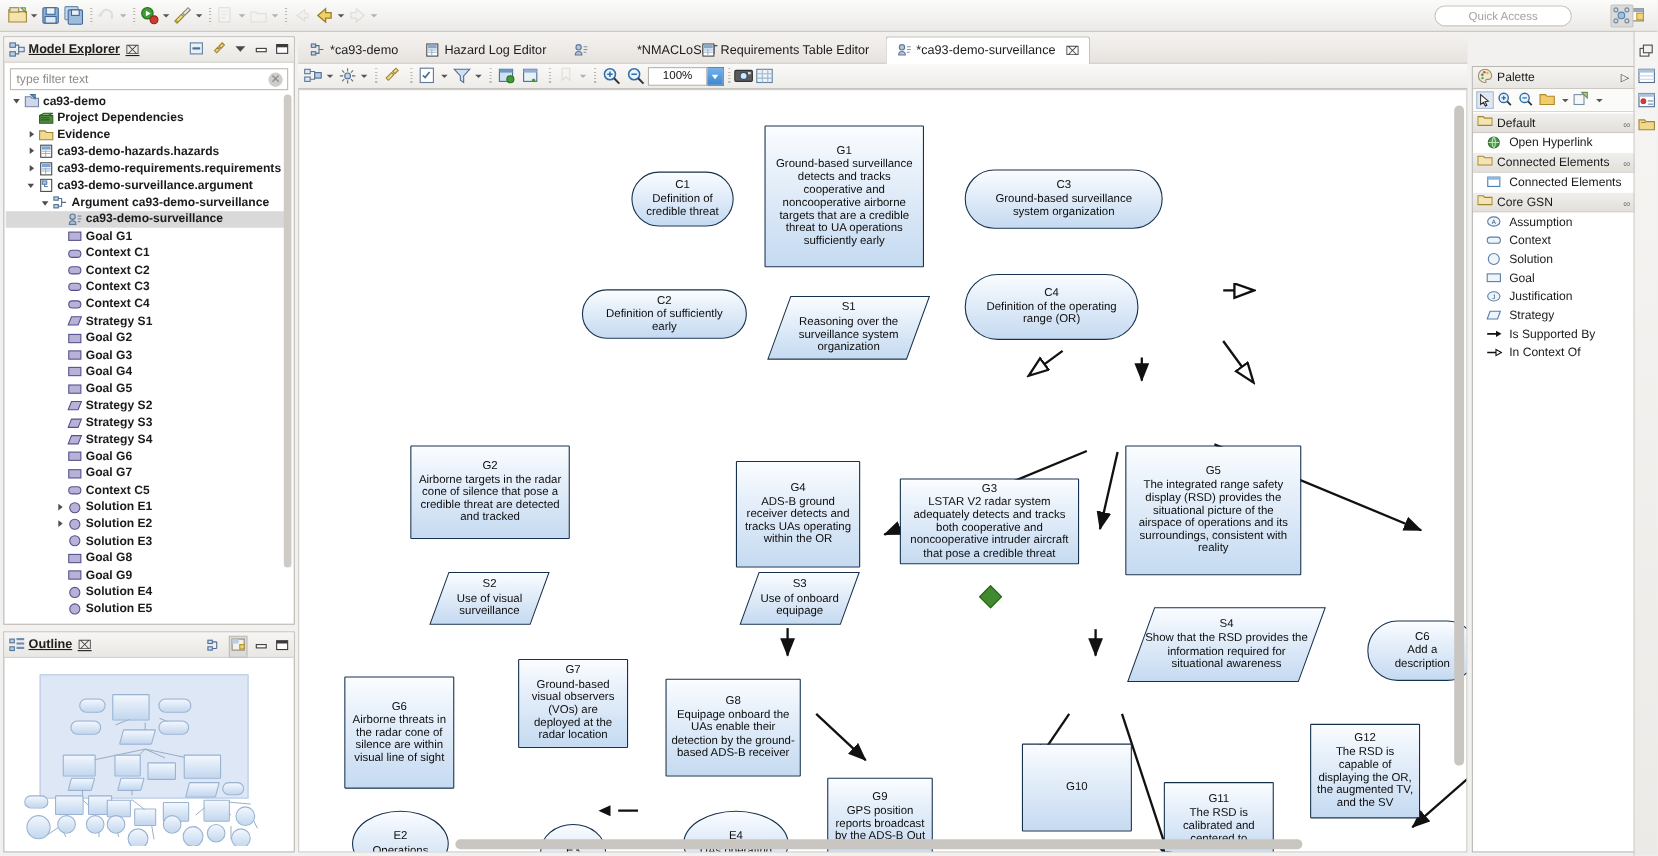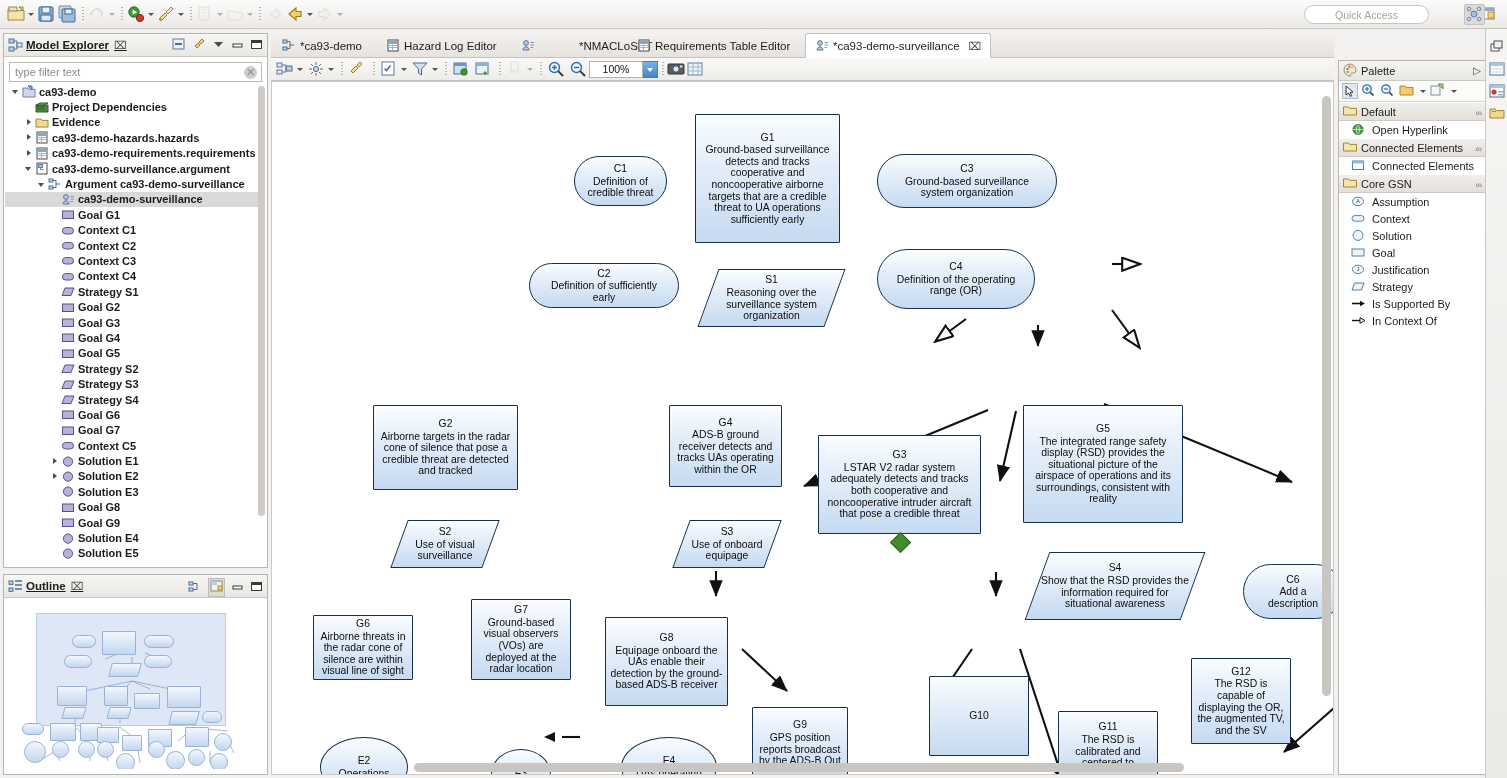--- a/index.html
+++ b/index.html
@@ -879,25 +879,25 @@
             <span>Definition of the operating range (OR)</span>
           </div>
           <div class="node strat" style="left: 436px; top: 187px; width: 127px; height: 58px;">
             <div class="sh"></div>
             <div class="tx"><span class="id">S1</span><span>Reasoning over the surveillance system organization</span></div>
           </div>
           <div class="node goal" style="left: 101px; top: 323px; width: 145px; height: 85px;">
             <span class="id">G2</span>
             <span>Airborne targets in the radar cone of silence that pose a credible threat are detected and tracked</span>
           </div>
-          <div class="node goal" style="left: 397px; top: 323px; width: 113px; height: 82px;">
+          <div class="node goal" style="left: 397px; top: 337px; width: 113px; height: 97px;">
             <span class="id">G4</span>
             <span>ADS-B ground receiver detects and tracks UAs operating within the OR</span>
           </div>
-          <div class="node goal" style="left: 546px; top: 353px; width: 163px; height: 99px;">
+          <div class="node goal" style="left: 546px; top: 353px; width: 163px; height: 78px;">
             <span class="id">G3</span>
             <span>LSTAR V2 radar system adequately detects and tracks both cooperative and noncooperative intruder aircraft that pose a credible threat</span>
           </div>
           <div class="node goal" style="left: 751px; top: 323px; width: 160px; height: 118px;">
             <span class="id">G5</span>
             <span>The integrated range safety display (RSD) provides the situational picture of the airspace of operations and its surroundings, consistent with reality</span>
           </div>
           <div class="node strat" style="left: 127px; top: 438px; width: 92px; height: 48px;">
             <div class="sh"></div>
             <div class="tx"><span class="id">S2</span><span>Use of visual surveillance</span></div>
@@ -907,21 +907,21 @@
             <div class="tx"><span class="id">S3</span><span>Use of onboard equipage</span></div>
           </div>
           <div class="node strat" style="left: 765px; top: 470px; width: 156px; height: 68px;">
             <div class="sh"></div>
             <div class="tx"><span class="id">S4</span><span>Show that the RSD provides the information required for situational awareness</span></div>
           </div>
           <div class="node ctx" style="left: 971px; top: 482px; width: 100px; height: 55px;">
             <span class="id">C6</span>
             <span>Add a description</span>
           </div>
-          <div class="node goal" style="left: 41px; top: 533px; width: 100px; height: 65px;">
+          <div class="node goal" style="left: 41px; top: 533px; width: 100px; height: 102px;">
             <span class="id">G6</span>
             <span>Airborne threats in the radar cone of silence are within visual line of sight</span>
           </div>
           <div class="node goal" style="left: 199px; top: 517px; width: 100px; height: 81px;">
             <span class="id">G7</span>
             <span>Ground-based visual observers (VOs) are deployed at the radar location</span>
           </div>
           <div class="node goal" style="left: 333px; top: 535px; width: 123px; height: 89px;">
             <span class="id">G8</span>
             <span>Equipage onboard the UAs enable their detection by the ground-based ADS-B receiver</span>

